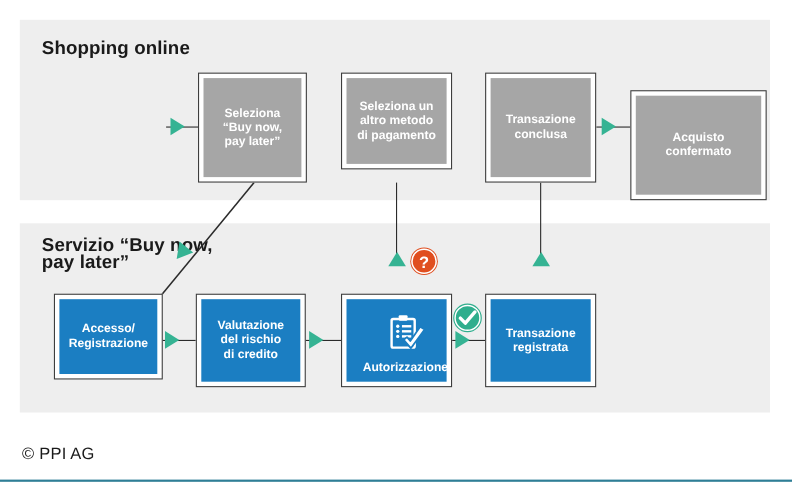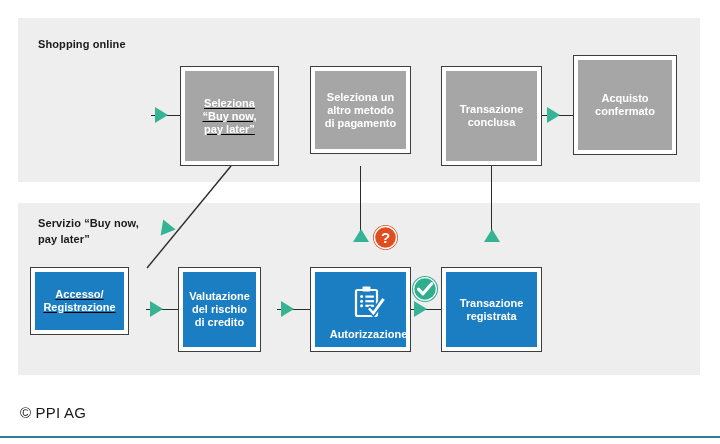--- a/index.html
+++ b/index.html
@@ -9,21 +9,21 @@
     -webkit-font-smoothing:antialiased;
   }
   #canvas{position:absolute;left:0;top:0;width:720px;height:444px;}
 
   
   .panel{position:absolute;background:#eeeeee;}
   #panel-top{left:18px;top:18px;width:682px;height:164px;}
   #panel-bottom{left:18px;top:203px;width:682px;height:172px;}
 
   .panel-title{
-    position:absolute;color:#1a1a1a;font-weight:bold;font-size:11px;
+    position:absolute;color:#1a1a1a;font-weight:bold;font-size:17px;
     line-height:16px;letter-spacing:.1px;white-space:pre-line;
   }
   #title-top{left:38px;top:36px;}
   #title-bottom{left:38px;top:215px;}
 
   
   .node{
     position:absolute;box-sizing:border-box;
     border:1.4px solid #3d3d3d;background:#ffffff;
     padding:4px;
@@ -33,28 +33,28 @@
     display:flex;flex-direction:column;
     align-items:center;justify-content:center;
     color:#ffffff;font-weight:bold;font-size:11px;line-height:13px;
     text-align:center;white-space:pre-line;
   }
   .grey .node-inner{background:#a6a6a6;}
   .blue .node-inner{background:#1b7ec2;}
 
   
   #n-store     {left:47px; top:66px; width:104px;height:100px;}
-  #n-select    {left:180px;top:66px; width:99px; height:100px;text-decoration:underline;}
+  #n-select    {left:180px;top:66px; width:99px; height:100px;}
   #n-other     {left:310px;top:66px; width:101px;height:88px;}
   #n-trans-done{left:441px;top:66px; width:101px;height:100px;}
-  #n-acquisto  {left:573px;top:55px; width:104px;height:100px;}
-
-  
-  #n-accesso   {left:30px; top:267px;width:99px; height:68px;text-decoration:underline;}
-  #n-valut     {left:178px;top:267px;width:83px; height:85px;}
+  #n-acquisto  {left:573px;top:82px; width:124px;height:100px;}
+
+  
+  #n-accesso   {left:49px; top:267px;width:99px; height:78px;}
+  #n-valut     {left:178px;top:267px;width:100px; height:85px;}
   #n-autoriz   {left:310px;top:267px;width:101px;height:85px;}
   #n-trans-reg {left:441px;top:267px;width:101px;height:85px;}
 
   #n-autoriz .node-inner{justify-content:flex-end;padding-bottom:6px;padding-left:16px;}
 
   
   .clipboard-icon{display:block;margin-bottom:4px;}
 
   
   .hline{position:absolute;background:#2b2b2b;height:1.4px;}

